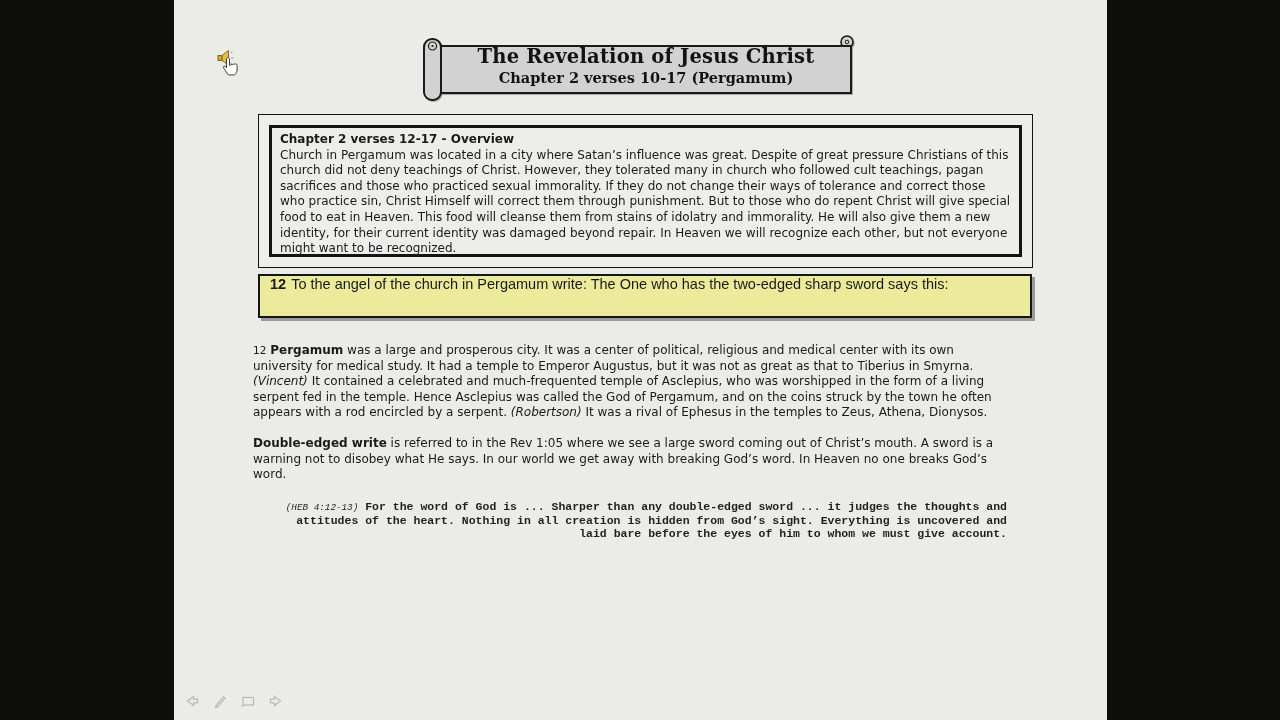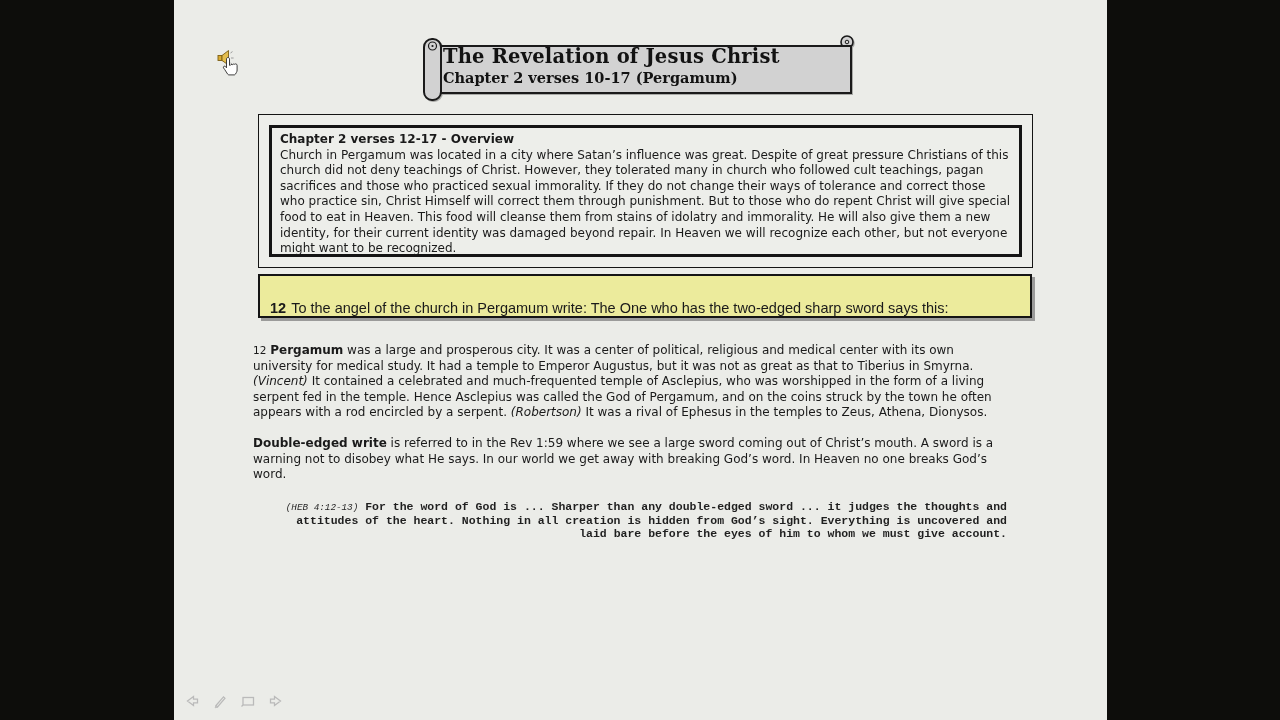--- a/index.html
+++ b/index.html
@@ -9,42 +9,42 @@
     font-family:"DejaVu Sans",sans-serif;
   }
   .slide{
     position:absolute;left:174px;top:0;width:933px;height:720px;
     background:#ebece8;
   }
   
   .banner{position:absolute;left:243px;top:33px;width:446px;height:70px;}
   .banner svg{position:absolute;left:0;top:0;filter:drop-shadow(1.5px 1.5px 0 rgba(0,0,0,.28));}
   .banner-text{
-    position:absolute;left:26px;top:13px;width:406px;
+    position:absolute;left:26px;top:13px;width:406px;text-align:center;
     font-family:"DejaVu Serif",serif;color:#121212;line-height:1.12;
   }
   .banner-title{font-size:19.5px;font-weight:bold;letter-spacing:.2px;}
   .banner-sub{font-size:14.5px;font-weight:bold;margin-top:2px;}
   
   .overview{
     position:absolute;left:84px;top:114px;width:775px;height:154px;
     box-sizing:border-box;border:1px solid #141414;padding:10px;background:#edeeea;
   }
   .overview-inner{
     box-sizing:border-box;width:100%;height:100%;
     border:3px solid #141414;padding:4px 8px;
     font-size:12px;line-height:15.6px;color:#1a1a1a;
   }
   .overview-heading{font-weight:bold;}
   
   .verse{
     position:absolute;left:84px;top:274px;width:774px;height:44px;
     box-sizing:border-box;border:2px solid #141414;background:#eceb9c;
     box-shadow:3px 3px 0 rgba(90,90,90,.55);
-    display:flex;align-items:flex-end;padding:0 10px;
+    display:flex;align-items:flex-start;padding:0 10px;
     font-family:"Liberation Sans",sans-serif;font-size:14.5px;color:#1a1a1a;
   }
   .verse b{margin-right:5px;}
   
   .bodytext{
     position:absolute;left:79px;top:343px;width:755px;
     font-size:12px;line-height:15.6px;color:#1a1a1a;
   }
   .bodytext p{margin:0 0 15px 0;}
   .vnum{font-size:10.5px;}
@@ -109,21 +109,21 @@
   </div>
 
   <div class="verse">
     <span><b>12</b><span>To the angel of the church in Pergamum write: The One who has the two-edged sharp sword says this:</span></span>
   </div>
 
   <div class="bodytext">
     <p><span class="vnum">12</span> <b>Pergamum</b><span> was a large and prosperous city. It was a center of political, religious and medical center with its own university for medical study. It had a temple to Emperor Augustus, but it was not as great as that to Tiberius in Smyrna. </span><span class="cite">(Vincent)</span><span> It contained a celebrated and much-frequented temple of Asclepius, who was worshipped in the form of a living serpent fed in the temple. Hence Asclepius was called the God of Pergamum, and on the coins struck by the town he often appears with a rod encircled by a serpent. </span><span class="cite">(Robertson)</span><span> It was a rival of Ephesus in the temples to Zeus, Athena, Dionysos.</span></p>
 
 
-    <p><b>Double-edged write</b><span> is referred to in the Rev 1:59 where we see a large sword coming out of Christ’s mouth. A sword is a warning not to disobey what He says. In our world we get away with breaking God’s word. In Heaven no one breaks God’s word.</span></p>
+    <p><b>Double-edged write</b><span> is referred to in the Rev 1:05 where we see a large sword coming out of Christ’s mouth. A sword is a warning not to disobey what He says. In our world we get away with breaking God’s word. In Heaven no one breaks God’s word.</span></p>
 
     <div class="quote"><span class="qref">(HEB 4:12-13)</span><span> For the word of God is ... Sharper than any double-edged sword ... it judges the thoughts and attitudes of the heart. Nothing in all creation is hidden from God’s sight. Everything is uncovered and laid bare before the eyes of him to whom we must give account.</span></div>
   </div>
 
   <div class="navbar">
     <div class="nav-btn">
       <svg width="16" height="16" viewBox="0 0 16 16">
         <polygon points="9.5,3.5 3.5,8 9.5,12.5 9.5,9.8 13.5,9.8 13.5,6.2 9.5,6.2" fill="none" stroke="#b2b2b2" stroke-width="1.3"></polygon>
       </svg>
     </div>

